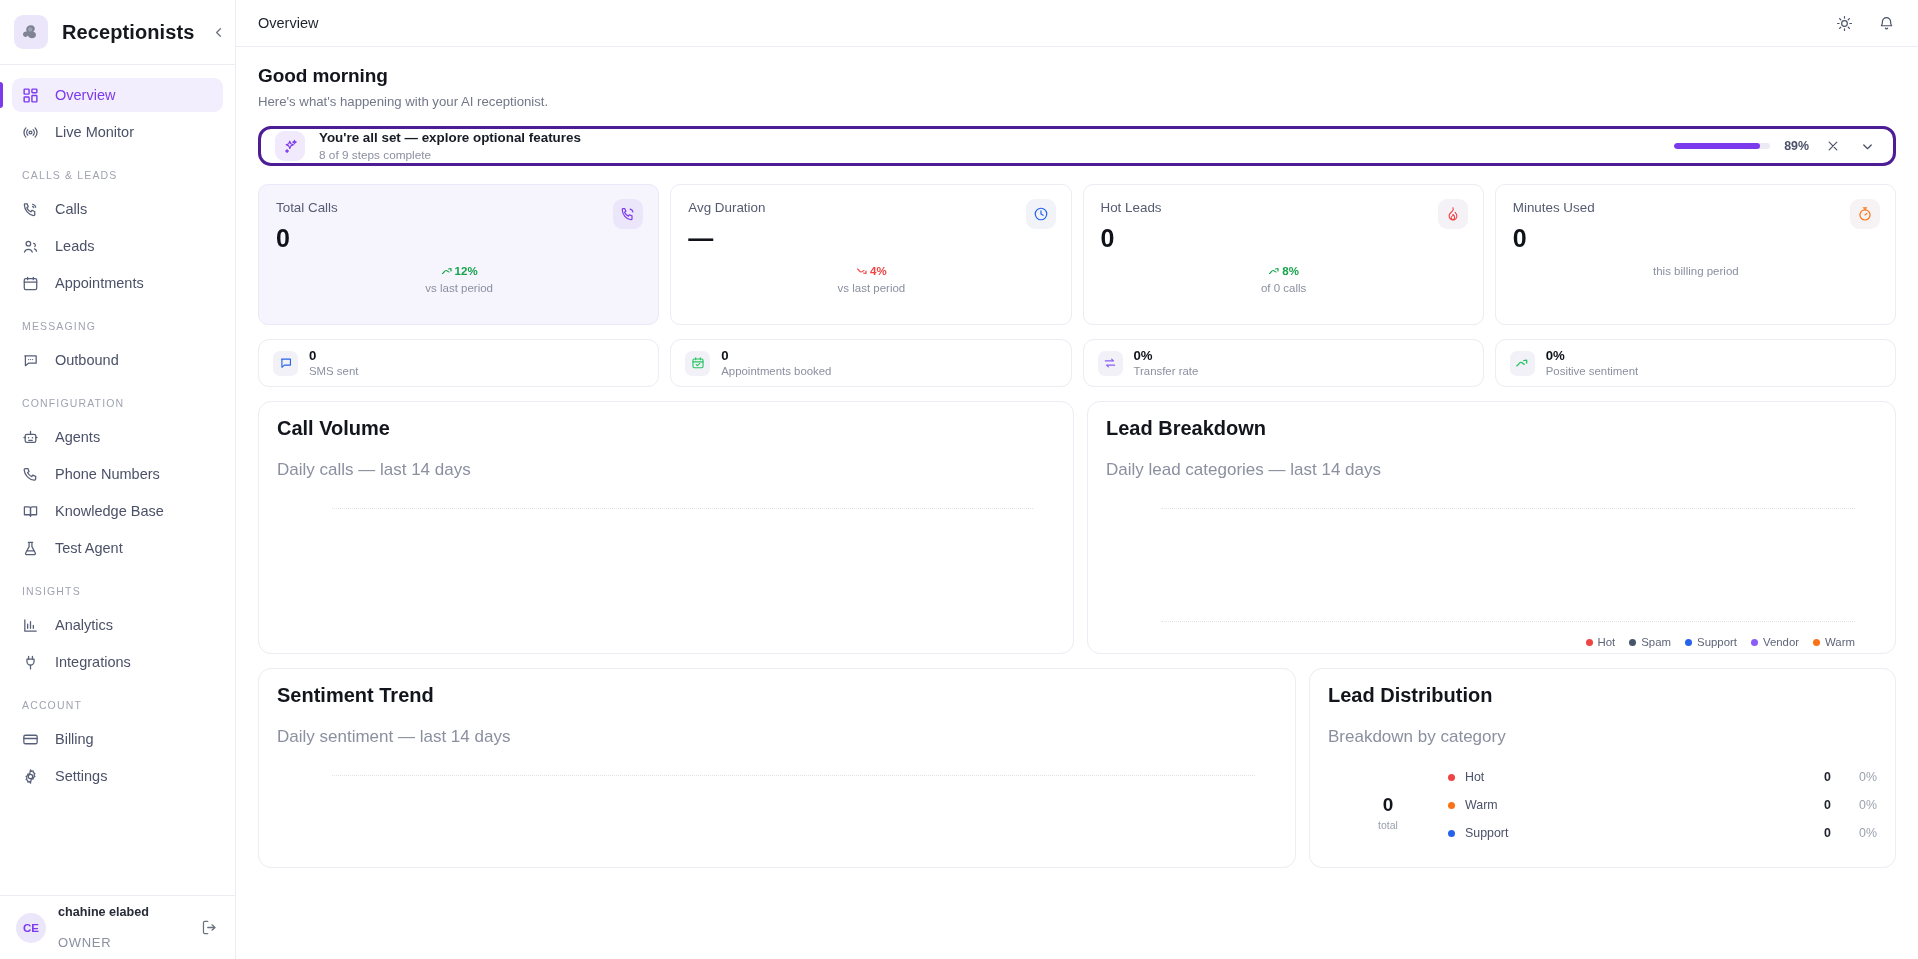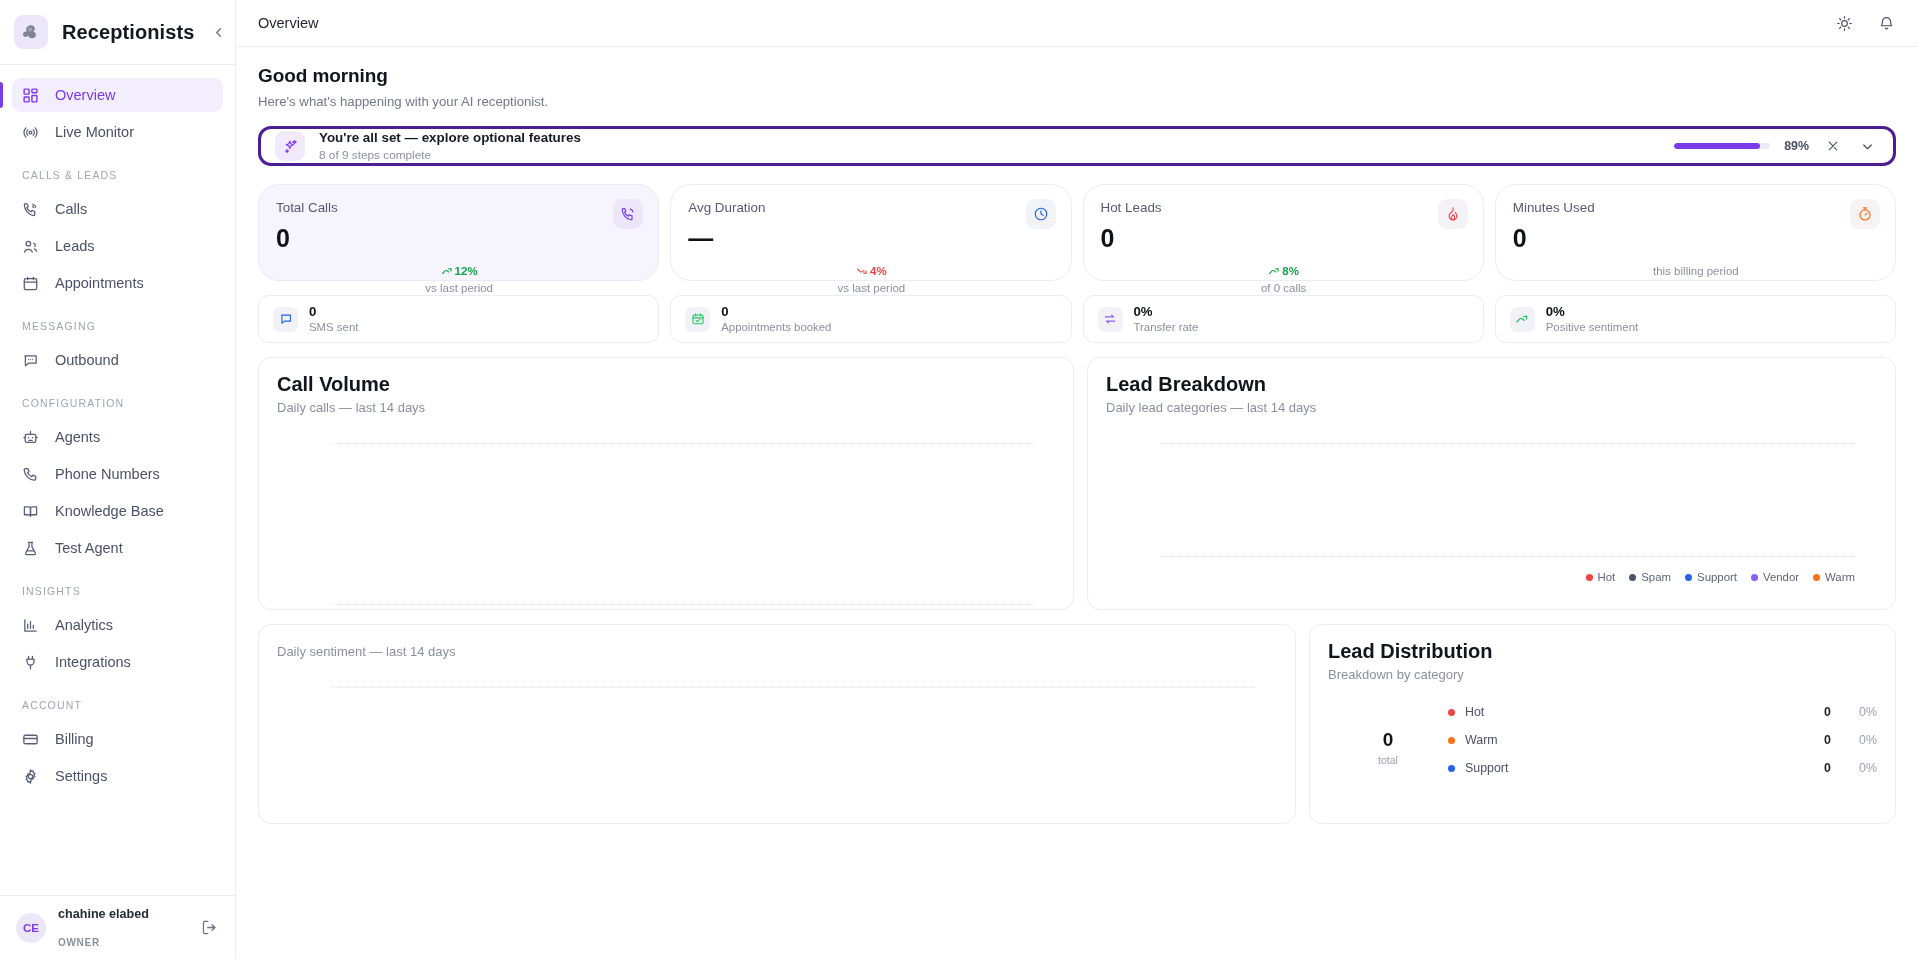--- a/index.html
+++ b/index.html
@@ -60,21 +60,21 @@
     display: flex; align-items: center; gap: 12px; padding: 0 16px;
   }
   .avatar {
     width: 30px; height: 30px; flex:0 0 30px; border-radius: 50%;
     background: #ece6fb; color: #7c3aed;
     font-size: 11.5px; font-weight: bold;
     display: flex; align-items: center; justify-content: center;
   }
   .user-meta { flex: 1 1 auto; min-width: 0; }
   .user-name { font-size: 12.6px; font-weight: bold; color: #262b38; white-space: nowrap; overflow: hidden; }
-  .user-role { font-size: 10px; color: #8b90a0; letter-spacing: .7px; margin-top: 16px; font-weight: bold; }
+  .user-role { font-size: 13px; color: #8b90a0; letter-spacing: .7px; margin-top: 16px; }
   .logout { width: 18px; height: 18px; color: #6b7280; cursor: pointer; display:flex; }
 
   
   #main { flex: 1 1 auto; height: 959px; display: flex; flex-direction: column; overflow: hidden; background:#fff; }
   .topbar {
     height: 47px; flex: 0 0 47px; border-bottom: 1px solid #ececf2;
     display: flex; align-items: center; padding: 0 22px;
   }
   .topbar-title { font-size: 14.5px; color: #1f2330; flex: 1 1 auto; }
   .topbar-actions { display: flex; align-items: center; gap: 22px; }
@@ -100,22 +100,22 @@
   .banner-title { font-size: 13.4px; font-weight: bold; color: #171b24; }
   .banner-sub { font-size: 11.8px; color: #8b90a0; margin-top: 3px; }
   .banner-right { display: flex; align-items: center; gap: 14px; }
   .prog-track { width: 96px; height: 6px; border-radius: 4px; background: #eceaf5; overflow: hidden; }
   .prog-fill { height: 6px; border-radius: 4px; background: #7c3aed; }
   .prog-pct { font-size: 12.4px; font-weight: bold; color: #4b5168; }
 
   
   .kpi-row { display: flex; gap: 11px; margin-top: 18px; }
   .kpi {
-    flex: 1 1 0; min-width: 0; height: 97px;
-    border: 1px solid #ececf2; border-radius: 21px; background: #fff;
+    flex: 1 1 0; min-width: 0; height: 141px;
+    border: 1px solid #ececf2; border-radius: 10px; background: #fff;
     padding: 15px 16px 0 17px; position: relative;
   }
   .kpi.tinted { background: #f6f4fd; border-color: #ece8f9; }
   .kpi-label { font-size: 13.4px; color: #555b70; }
   .kpi-value { font-size: 25px; font-weight: bold; color: #0f1218; margin-top: 11px; line-height: 1; }
   .kpi-value.dash { font-size: 25px; letter-spacing: -1px; }
   .kpi-foot { margin-top: 14px; font-size: 11.5px; color: #8b90a0; display: flex; align-items: center; gap: 5px; flex-direction: column; }
   .kpi-delta { font-weight: bold; display: inline-flex; align-items: center; gap: 2px; }
   .kpi-ico {
     position: absolute; top: 14px; right: 15px;
@@ -134,21 +134,21 @@
   .mini-val { font-size: 13.2px; font-weight: bold; color: #0f1218; line-height: 1.25; }
   .mini-lbl { font-size: 11.4px; color: #8b90a0; line-height: 1.25; }
 
   
   .chart-row { display: flex; gap: 13px; margin-top: 14px; }
   .card {
     border: 1px solid #ececf2; border-radius: 13px; background: #fff;
     padding: 15px 18px 0 18px; position: relative; overflow: hidden;
   }
   .card-title { font-size: 20px; font-weight: bold; color: #12151c; }
-  .card-sub { font-size: 13px; color: #8b90a0; margin-top: 4px; }
+  .card-sub { font-size: 17px; color: #8b90a0; margin-top: 20px; }
   .plot { position: relative; }
   .gridline { position: absolute; left: 55px; right: 22px; height: 0; border-top: 1px dotted #e2e2ea; }
   .legend { position: absolute; display: flex; align-items: center; gap: 14px; }
   .legend-item { display: flex; align-items: center; gap: 5px; font-size: 11.4px; color: #5e6478; }
   .dot { width: 7px; height: 7px; border-radius: 50%; flex: 0 0 7px; }
 
   
   .bottom-row { display: flex; gap: 13px; margin-top: 14px; }
   .dist-body { display: flex; align-items: flex-start; margin-top: 20px; }
   .donut-wrap { width: 120px; flex: 0 0 120px; display: flex; flex-direction: column; align-items: center; padding-top: 28px; }
@@ -590,20 +590,21 @@
                 <span>Warm</span>
               </div>
             </div>
           </div>
         </div>
       </div>
 
       <div class="bottom-row">
 
         <div class="card" style="flex:0 0 1038px; height:200px;">
+          <div class="card-title">Sentiment Trend</div>
           <div class="card-sub">Daily sentiment — last 14 days</div>
           <div class="plot" style="height:140px;">
             <div class="gridline" style="top:28px"></div>
           </div>
         </div>
 
         <div class="card" style="flex:1 1 auto; height:200px;">
           <div class="card-title">Lead Distribution</div>
           <div class="card-sub">Breakdown by category</div>
           <div class="dist-body">

